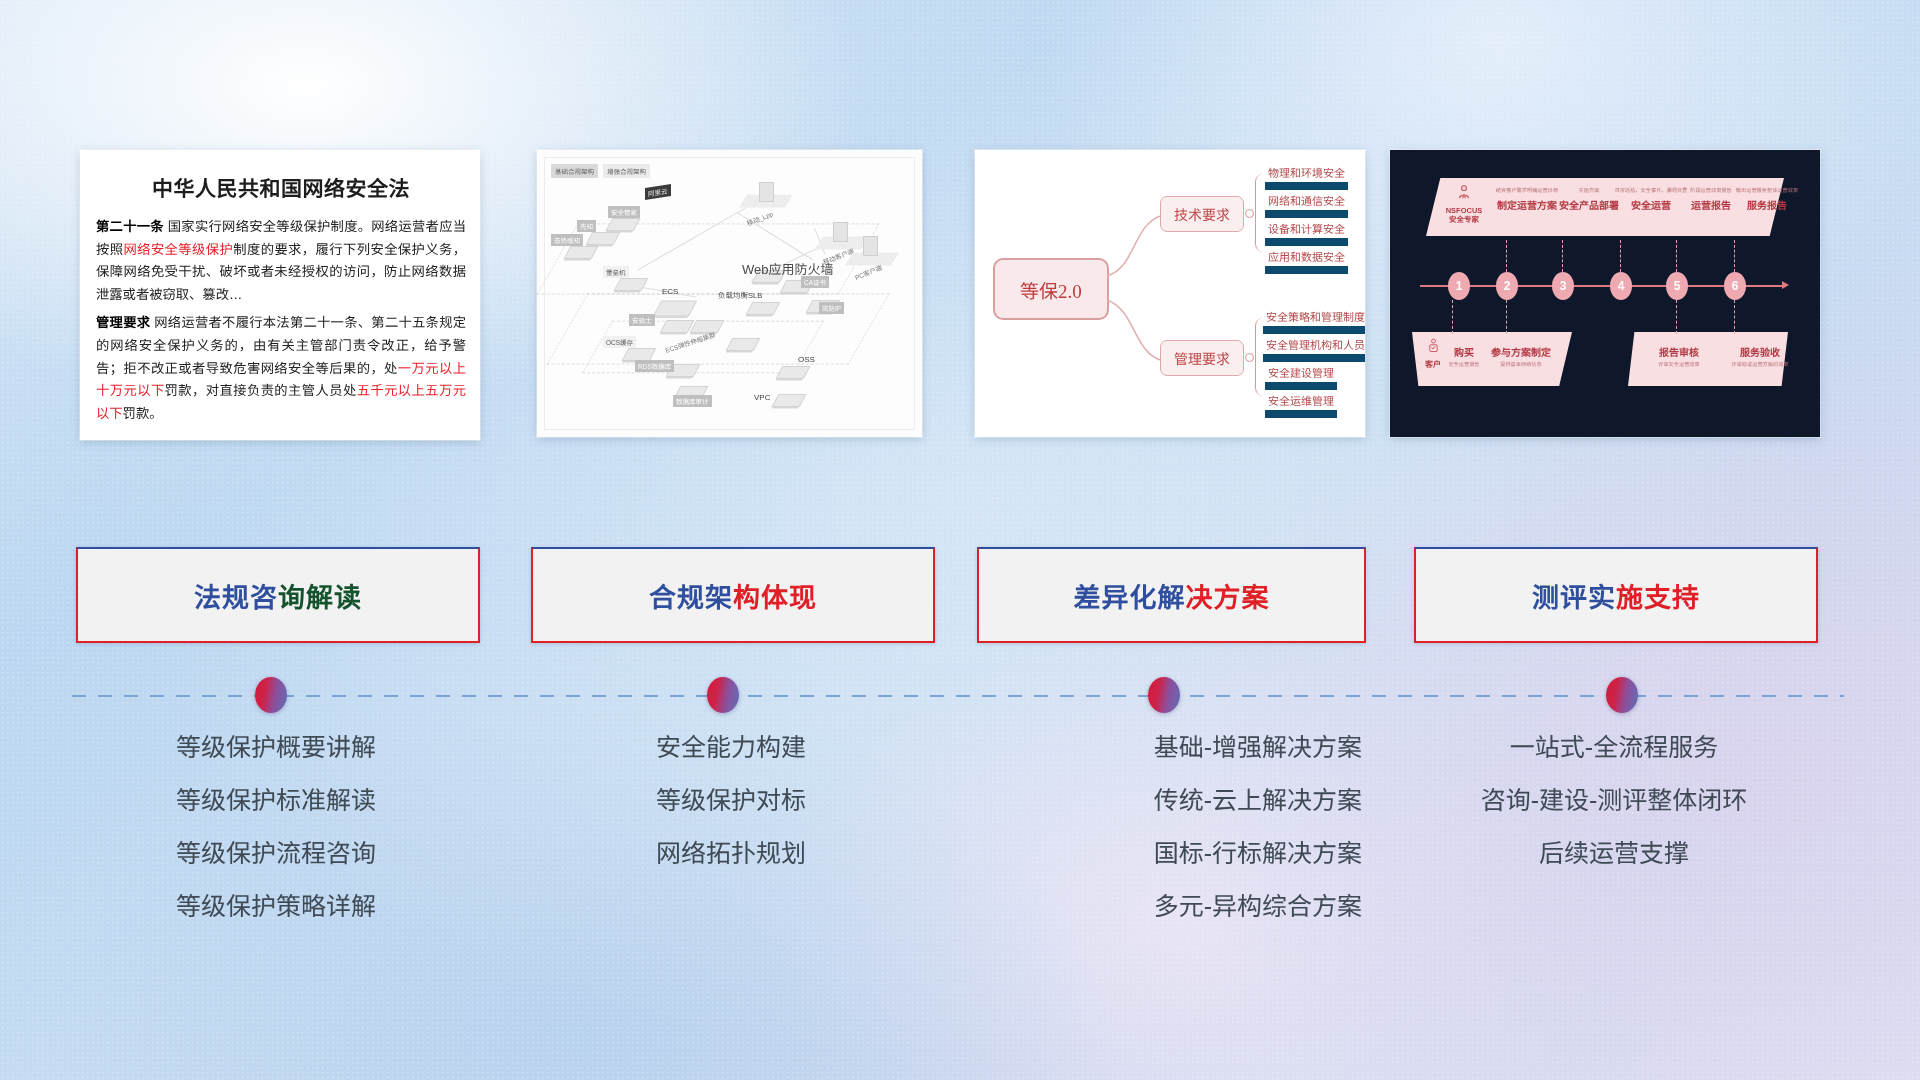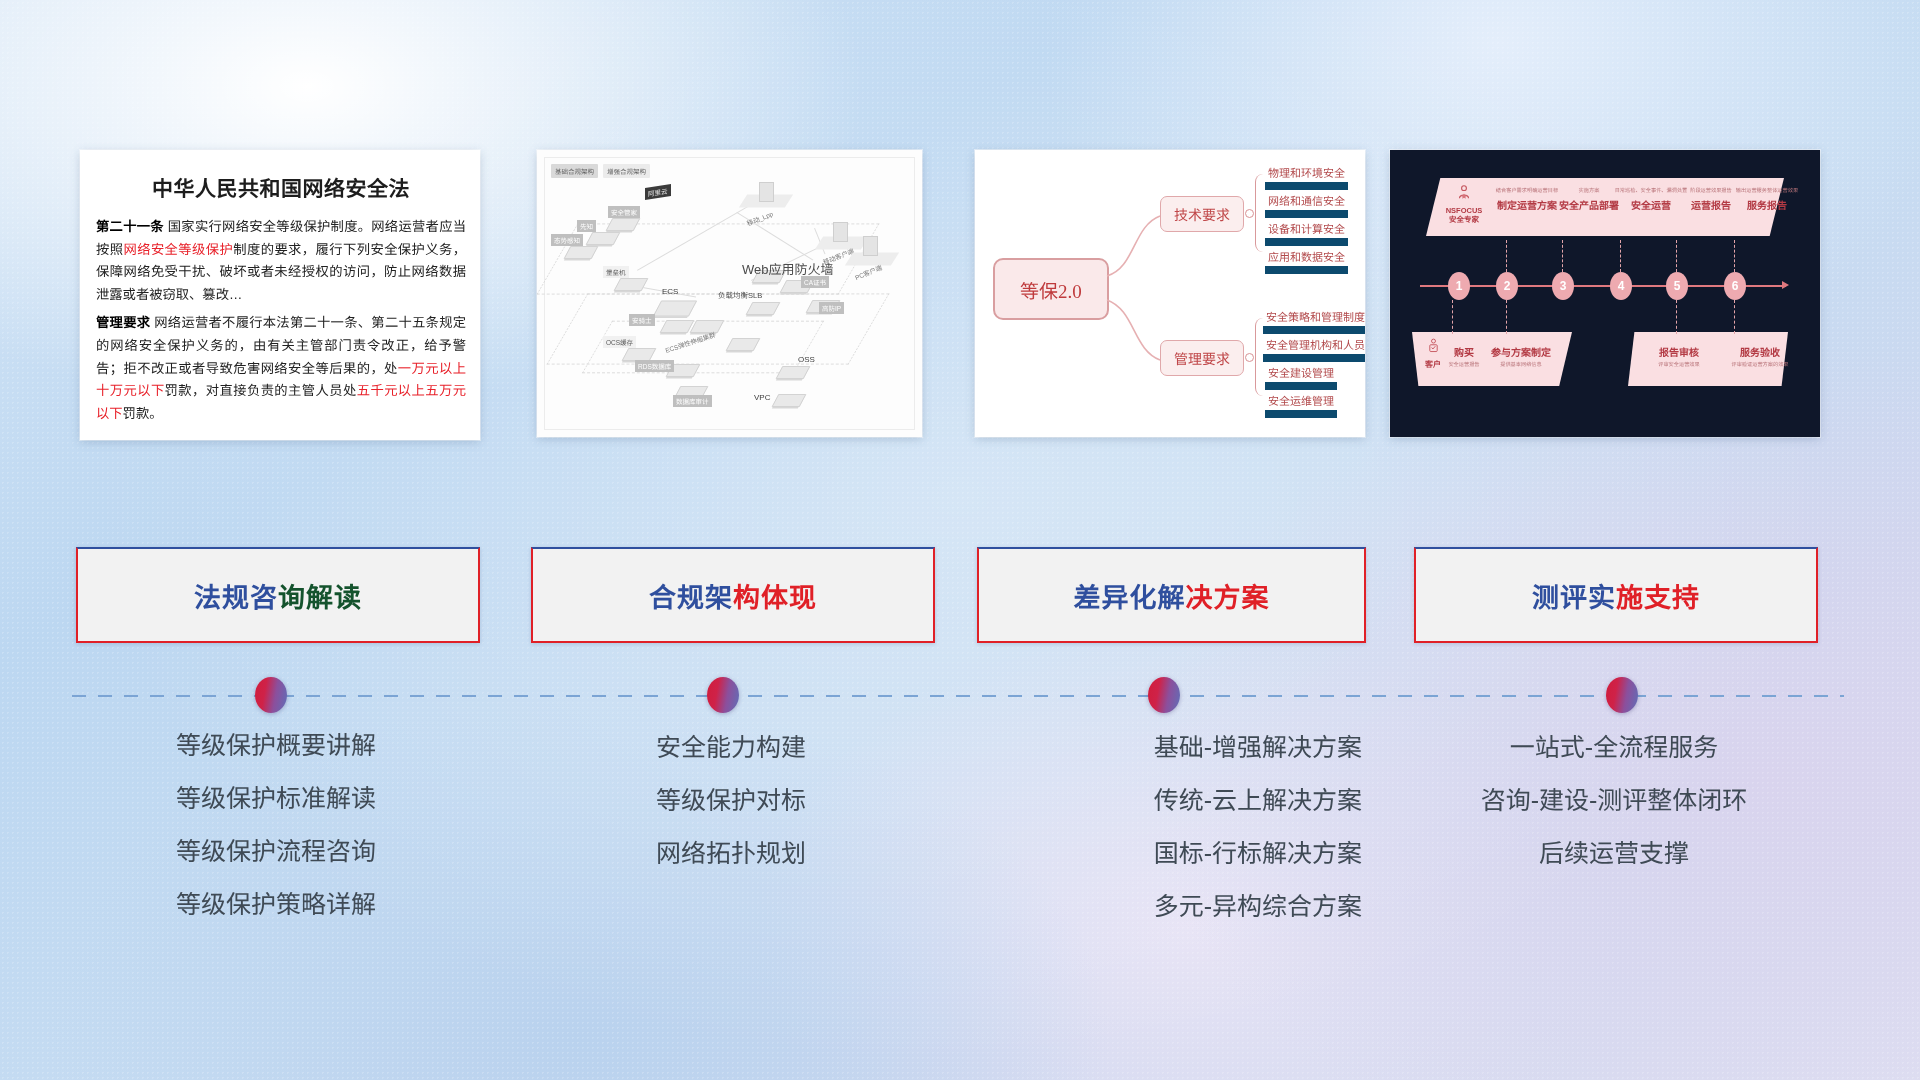--- a/index.html
+++ b/index.html
@@ -123,21 +123,21 @@
     background-size:26px 2px;background-repeat:repeat-x;}
   .node-dot{position:absolute;width:32px;height:36px;border-radius:50%;
     background:linear-gradient(100deg,#d01c3c 0%, #cf2248 32%, #8c4f9c 62%, #5f6fb8 100%);
     box-shadow:0 1px 4px rgba(70,60,120,.35);top:677px;}
   #dot-0{left:255px;} #dot-1{left:707px;} #dot-2{left:1148px;} #dot-3{left:1606px;}
 
   
   .cols{position:absolute;left:0;top:735px;width:1920px;height:220px;}
   .col{position:absolute;top:0;text-align:center;}
   .col-item{font-size:25px;color:#3f4a55;line-height:1;margin-bottom:28px;white-space:nowrap;}
-  #col-0{left:76px;width:400px;font-family:Liberation Mono, monospace;}
+  #col-0{left:76px;width:400px;}
   #col-1{left:531px;width:400px;}
   #col-2{left:977px;width:385px;text-align:right;}
   #col-3{left:1414px;width:400px;}
   #col-3 .col-item{margin-bottom:28px;}
 </style>
 </head>
 <body>
 
 <div id="bg-layer"></div>
 <div id="bg-grain"></div>

